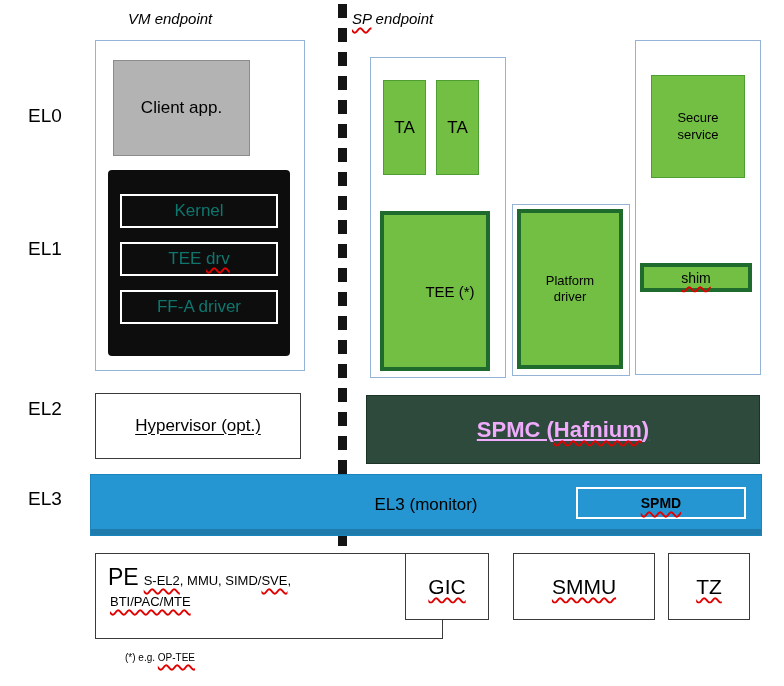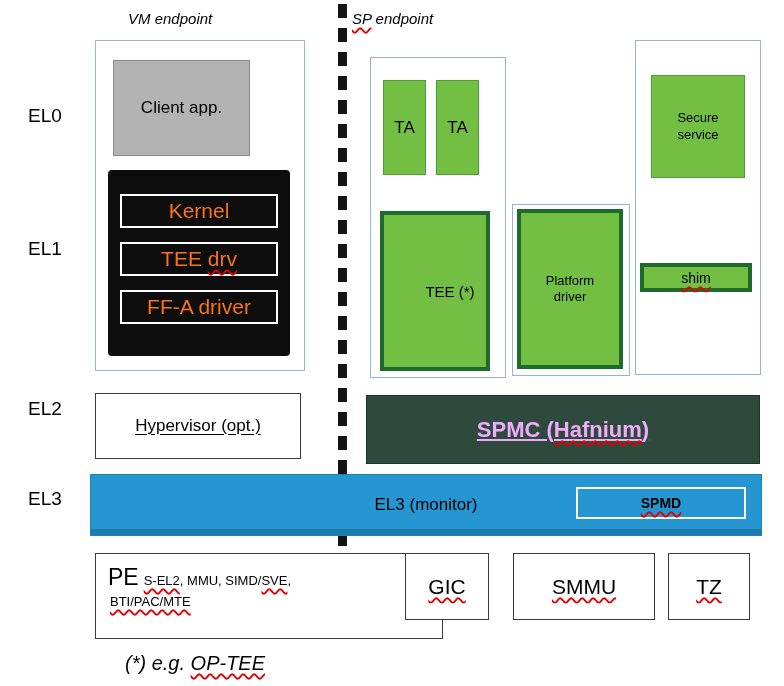--- a/index.html
+++ b/index.html
@@ -32,22 +32,22 @@
   .client-app {
     background: var(--gray-fill, #b3b3b3);
     border: 1px solid var(--gray-border, #8c8c8c);
     font-size: 17px;
   }
 
   .black-panel { background: var(--black-panel, #0d0d0d); border-radius: 4px; }
   .white-row {
     position: absolute;
     border: 2px solid #fff;
-    color: #f97316;
-    font-size: 21px;
+    color: #0f766e;
+    font-size: 17px;
     display: flex; align-items: center; justify-content: center;
   }
 
   .green {
     background: var(--green-fill, #72bf44);
     border: 1px solid var(--green-border-thin, #4d9e33);
   }
   .green-thick { border: 4px solid var(--green-border-dark, #1e6b2d); }
   .ta-label { font-size: 17px; }
   .tee-label { font-size: 15px; }
@@ -82,21 +82,21 @@
     font-weight: bold;
     font-size: 14px;
     color: #000;
   }
 
   .pe-box { padding: 10px 12px; }
   .pe-big { font-size: 23px; }
   .pe-small { font-size: 13px; margin-left: 5px; }
   .pe-line2 { font-size: 13px; margin-top: 3px; margin-left: 2px; }
 
-  .footnote { position: absolute; font-size: 20px; white-space: nowrap; font-style: italic; }
+  .footnote { position: absolute; font-size: 10px; white-space: nowrap; }
 
   .sq {
     text-decoration-line: underline;
     text-decoration-style: wavy;
     text-decoration-color: var(--squiggle-red, #e00000);
     text-decoration-thickness: 1.5px;
     text-underline-offset: 3px;
     text-decoration-skip-ink: none;
   }
 </style>

